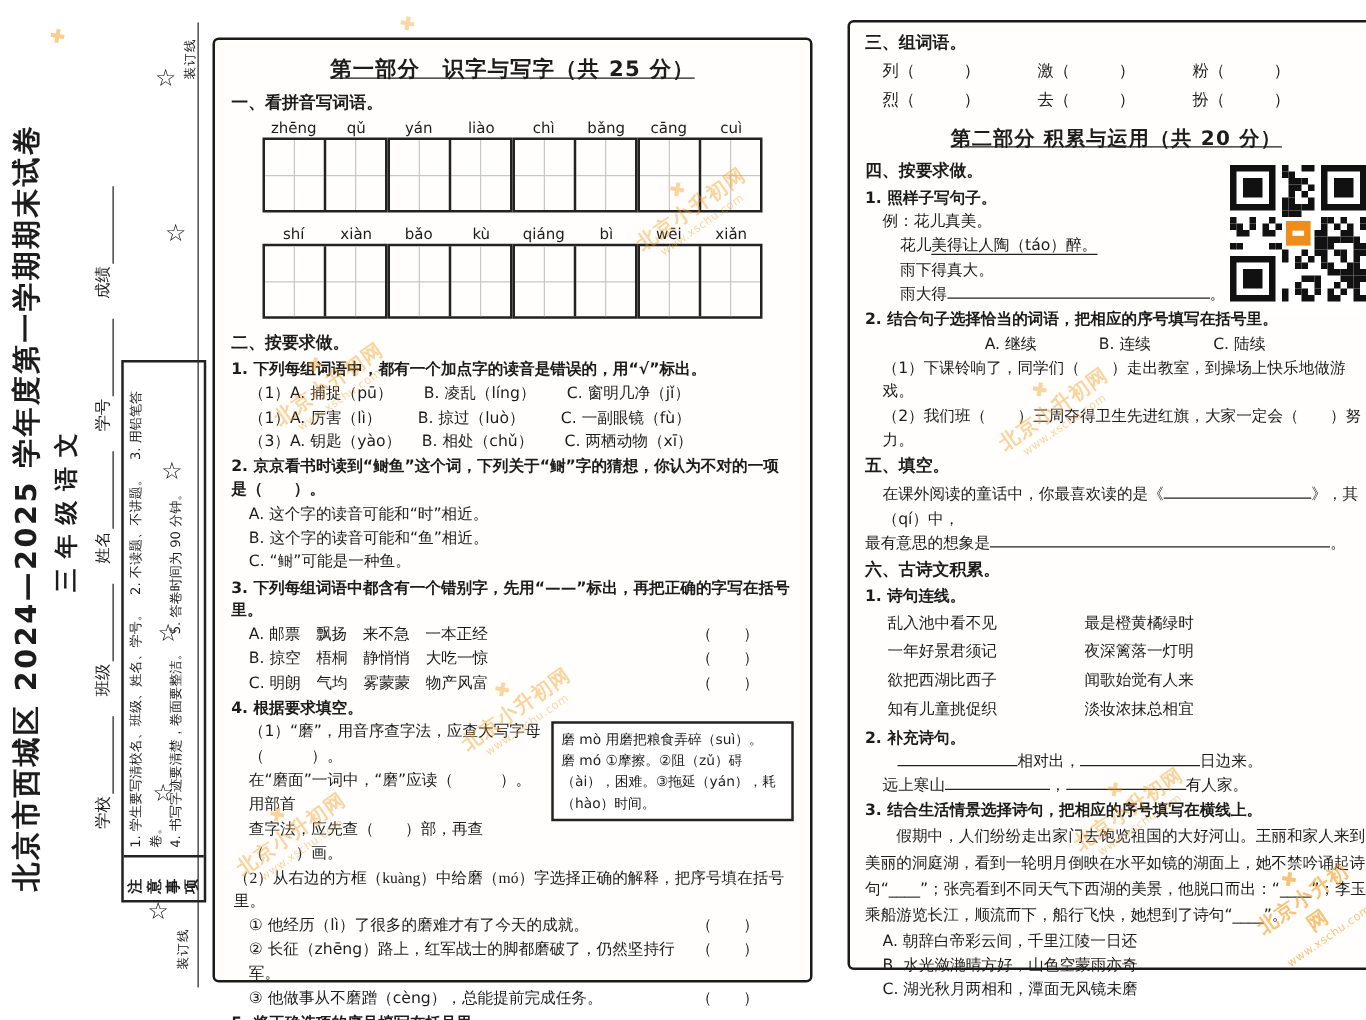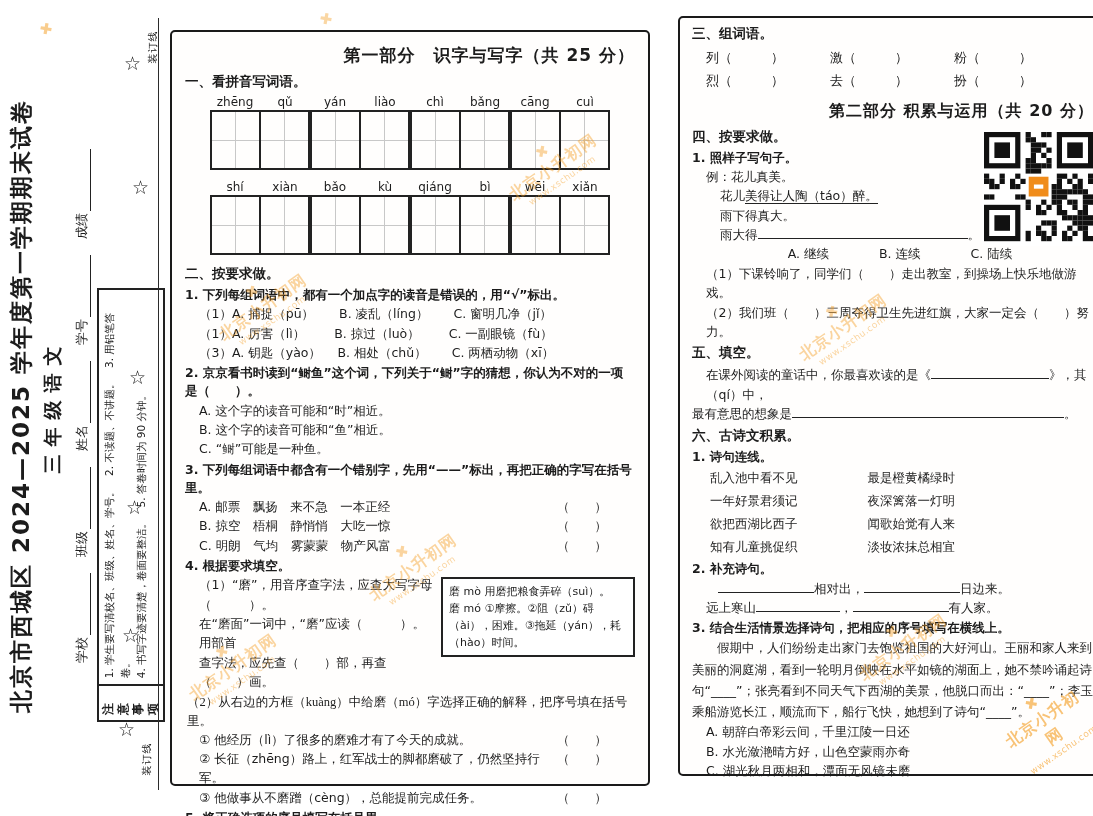--- a/index.html
+++ b/index.html
@@ -22,21 +22,21 @@
   .notice-wrap{display:flex;margin-top:6px;margin-left:70px;width:430px;border:2px solid #222;background:#fff;}
   .notice-label{border-right:2px solid #222;padding:2px 5px;font-weight:bold;font-size:12px;line-height:1.25;display:flex;flex-direction:column;justify-content:center;}
   .notice-items{padding:3px 6px;font-size:10.5px;line-height:1.5;}
   .bind-line{position:absolute;left:158px;top:18px;height:772px;width:0;border-left:1.5px solid #2b2b2b;}
   .bind-star{position:absolute;font-size:19px;color:#111;}
   .bind-label{position:absolute;font-size:10px;color:#111;transform:rotate(-90deg);transform-origin:center;white-space:nowrap;letter-spacing:1px;}
   
   .page{position:absolute;background:#fffefd;border:2.5px solid #1a1a1a;border-radius:5px;}
   #pageL{left:170px;top:30px;width:480px;height:756px;padding:10px 13px;box-sizing:border-box;}
   #pageR{left:656px;top:16px;width:430px;height:760px;padding:4px 12px;box-sizing:border-box;margin-left:22px;}
-  .part-title{font-size:17px;font-weight:bold;text-align:right;margin:2px 0 6px 0;letter-spacing:1px;}
+  .part-title{font-size:17px;font-weight:bold;text-align:center;margin:2px 0 6px 0;letter-spacing:1px;text-decoration:underline;}
   .sec-title{font-size:13.5px;font-weight:bold;margin:3px 0;}
   .stem{font-size:12.5px;font-weight:bold;line-height:1.45;margin-top:2px;}
   .line{font-size:12.5px;line-height:1.5;}
   .opt{font-size:12.5px;line-height:1.55;margin-left:14px;}
   .row-flex{display:flex;justify-content:space-between;margin-left:14px;font-size:12.5px;line-height:1.55;}
   .row-flex .brk{margin-right:28px;}
   
   .pin-row{display:flex;justify-content:center;margin:4px 6px 10px 6px;}
   .pin-block{width:100px;}
   .pin-syls{display:flex;font-size:12px;margin-bottom:1px;}
@@ -410,20 +410,21 @@
   <div class="stem">1. 照样子写句子。</div>
   <div class="opt">例：花儿真美。</div>
   <div class="opt" style="margin-left:28px;">
     <span>花儿</span><span class="u-line">美得让人陶（táo）醉。</span>
   </div>
   <div class="opt" style="margin-left:28px;">雨下得真大。</div>
   <div class="opt" style="margin-left:28px;">
     <span>雨大得</span><span class="blank" style="width:210px;"></span><span>。</span>
   </div>
 
+  <div class="stem">2. 结合句子选择恰当的词语，把相应的序号填写在括号里。</div>
   <div class="opt" style="text-align:center;">A. 继续　　　　B. 连续　　　　C. 陆续</div>
   <div class="opt">（1）下课铃响了，同学们（　　）走出教室，到操场上快乐地做游戏。</div>
   <div class="opt">（2）我们班（　　）三周夺得卫生先进红旗，大家一定会（　　）努力。</div>
 
   <div class="sec-title">五、填空。</div>
   <div class="opt">
     <span>在课外阅读的童话中，你最喜欢读的是《</span><span class="blank" style="width:118px;"></span><span>》，其（qí）中，</span>
   </div>
   <div class="line">
     <span>最有意思的想象是</span><span class="blank" style="width:272px;"></span><span>。</span>

